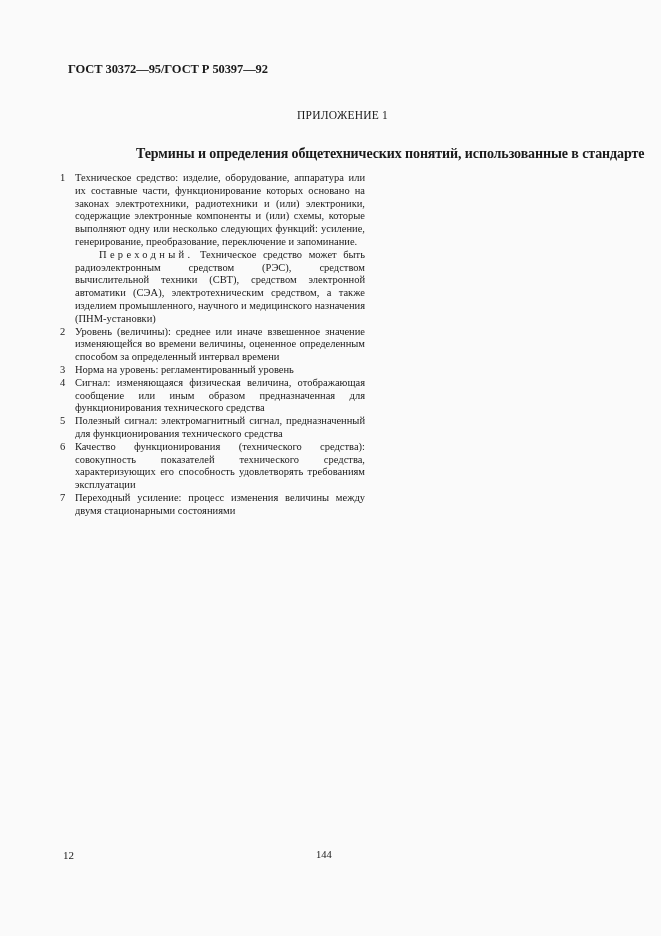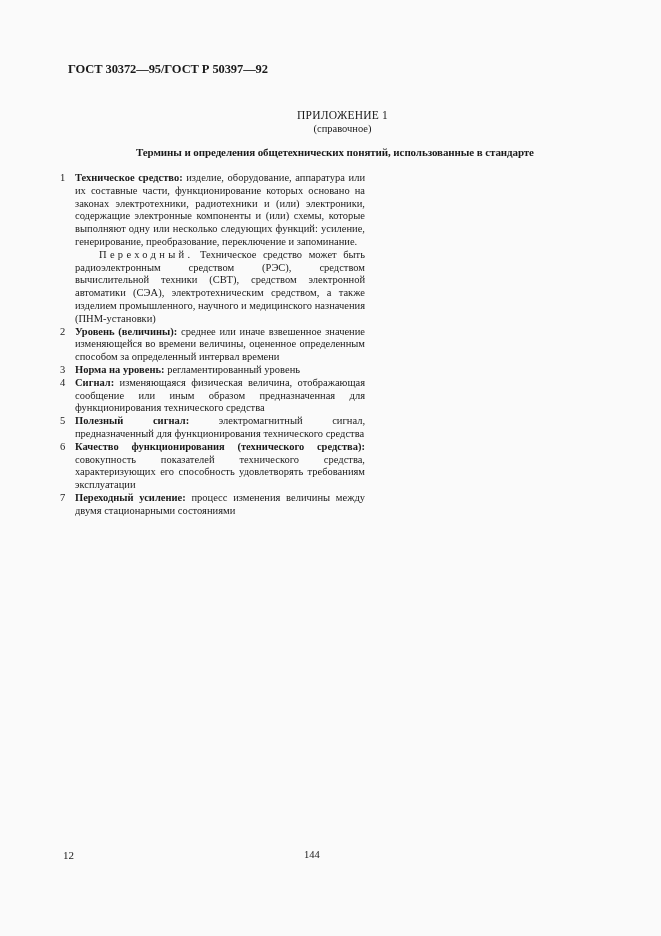--- a/index.html
+++ b/index.html
@@ -39,21 +39,21 @@
     }
     .appendix-sub {
       font-size: 10.5px;
       padding-left: 24px;
       line-height: 14px;
     }
     .section-title {
       position: absolute;
       left: 136px;
       top: 146px;
-      font-size: 11px;
+      font-size: 14px;
       font-weight: bold;
       letter-spacing: -0.1px;
     }
     .terms {
       position: absolute;
       left: 60px;
       top: 172px;
       width: 305px;
       font-size: 10.5px;
       line-height: 12.8px;
@@ -62,53 +62,52 @@
       position: relative;
       padding-left: 15px;
       text-align: justify;
     }
     .term-num {
       position: absolute;
       left: 0;
       top: 0;
     }
     .term-name {
-      font-weight: bold;
+      font-weight: normal;
     }
     .note {
       padding-left: 15px;
       text-align: justify;
       text-indent: 24px;
     }
     .note-label {
       letter-spacing: 3.3px;
     }
     .page-left {
       position: absolute;
       left: 63px;
       top: 849px;
       font-size: 11px;
     }
     .page-center {
       position: absolute;
-      left: 304px;
+      left: 316px;
       top: 849px;
       font-size: 10.5px;
     }
   </style>
 </head>
 <body>
 
 <div>
 
   <div class="header">ГОСТ 30372—95/ГОСТ Р 50397—92</div>
 
   <div class="appendix">
     <div class="appendix-title">ПРИЛОЖЕНИЕ 1</div>
-    <div class="appendix-sub">(справочное)</div>
   </div>
 
   <div class="section-title">Термины и определения общетехнических понятий, использованные в стандарте</div>
 
   <div class="terms">
 
     <div class="term">
       <span class="term-num">1</span><span class="term-name">Техническое средство:</span><span> изделие, оборудование, аппаратура или их составные части, функционирование которых основано на законах электротехники, радиотехники и (или) электроники, содержащие электронные компоненты и (или) схемы, которые выполняют одну или несколько следующих функций: усиление, генерирование, преобразование, переключение и запоминание.</span>
     </div>
 

